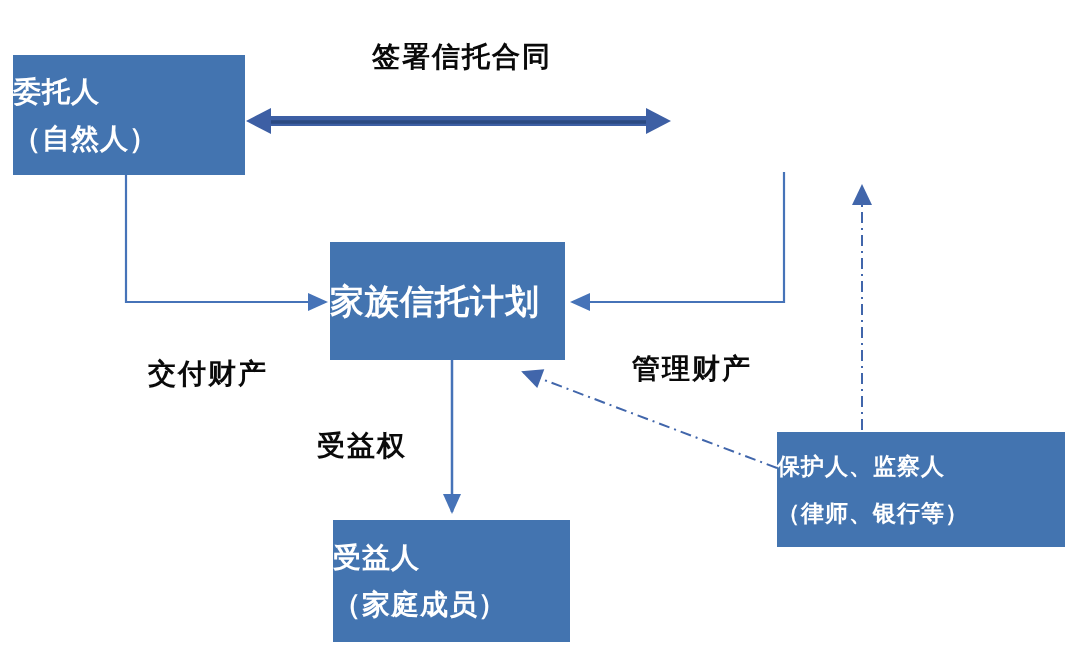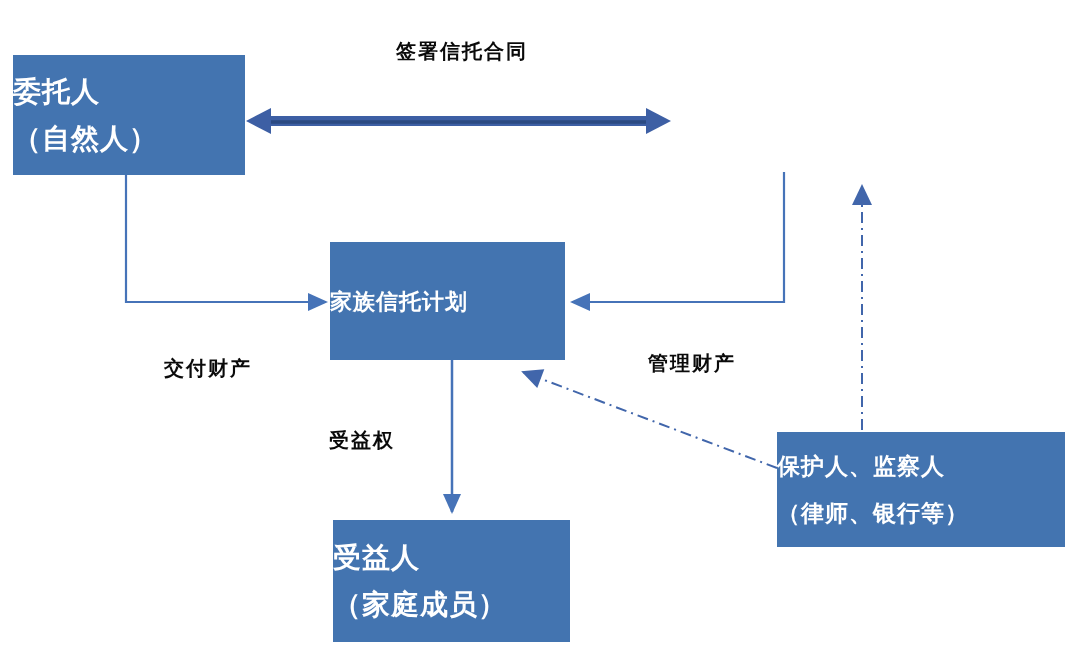--- a/index.html
+++ b/index.html
@@ -31,28 +31,28 @@
     justify-content: center;
     text-align: center;
     font-size: 28px;
     font-weight: 600;
     line-height: 47px;
     letter-spacing: 1px;
   }
   .node .line { white-space: nowrap; }
   #node-settlor     { left: 13px;  top: 55px;  width: 232px; height: 120px; }
   #node-trustee     { left: 670px; top: 52px;  width: 228px; height: 120px; }
-  #node-trust-plan  { left: 330px; top: 242px; width: 235px; height: 118px; font-size: 22px; }
+  #node-trust-plan  { left: 330px; top: 242px; width: 235px; height: 118px; font-size: 34px; }
   #node-beneficiary { left: 333px; top: 520px; width: 237px; height: 122px; }
   #node-protector   { left: 777px; top: 432px; width: 288px; height: 115px; font-size: 23px; }
   .edge-label {
     position: absolute;
     color: var(--label_text, #0a0a0a);
     font-weight: 800;
-    font-size: 20px;
+    font-size: 28px;
     text-align: center;
     white-space: nowrap;
     letter-spacing: 2px;
   }
   #label-sign-contract    { left: 330px; top: 38px;  width: 264px; }
   #label-deliver-property { left: 118px; top: 355px; width: 180px; }
   #label-benefit-right    { left: 292px; top: 427px; width: 140px; font-family: Liberation Serif, serif; }
   #label-manage-property  { left: 607px; top: 350px; width: 170px; }
 </style>
 </head>

